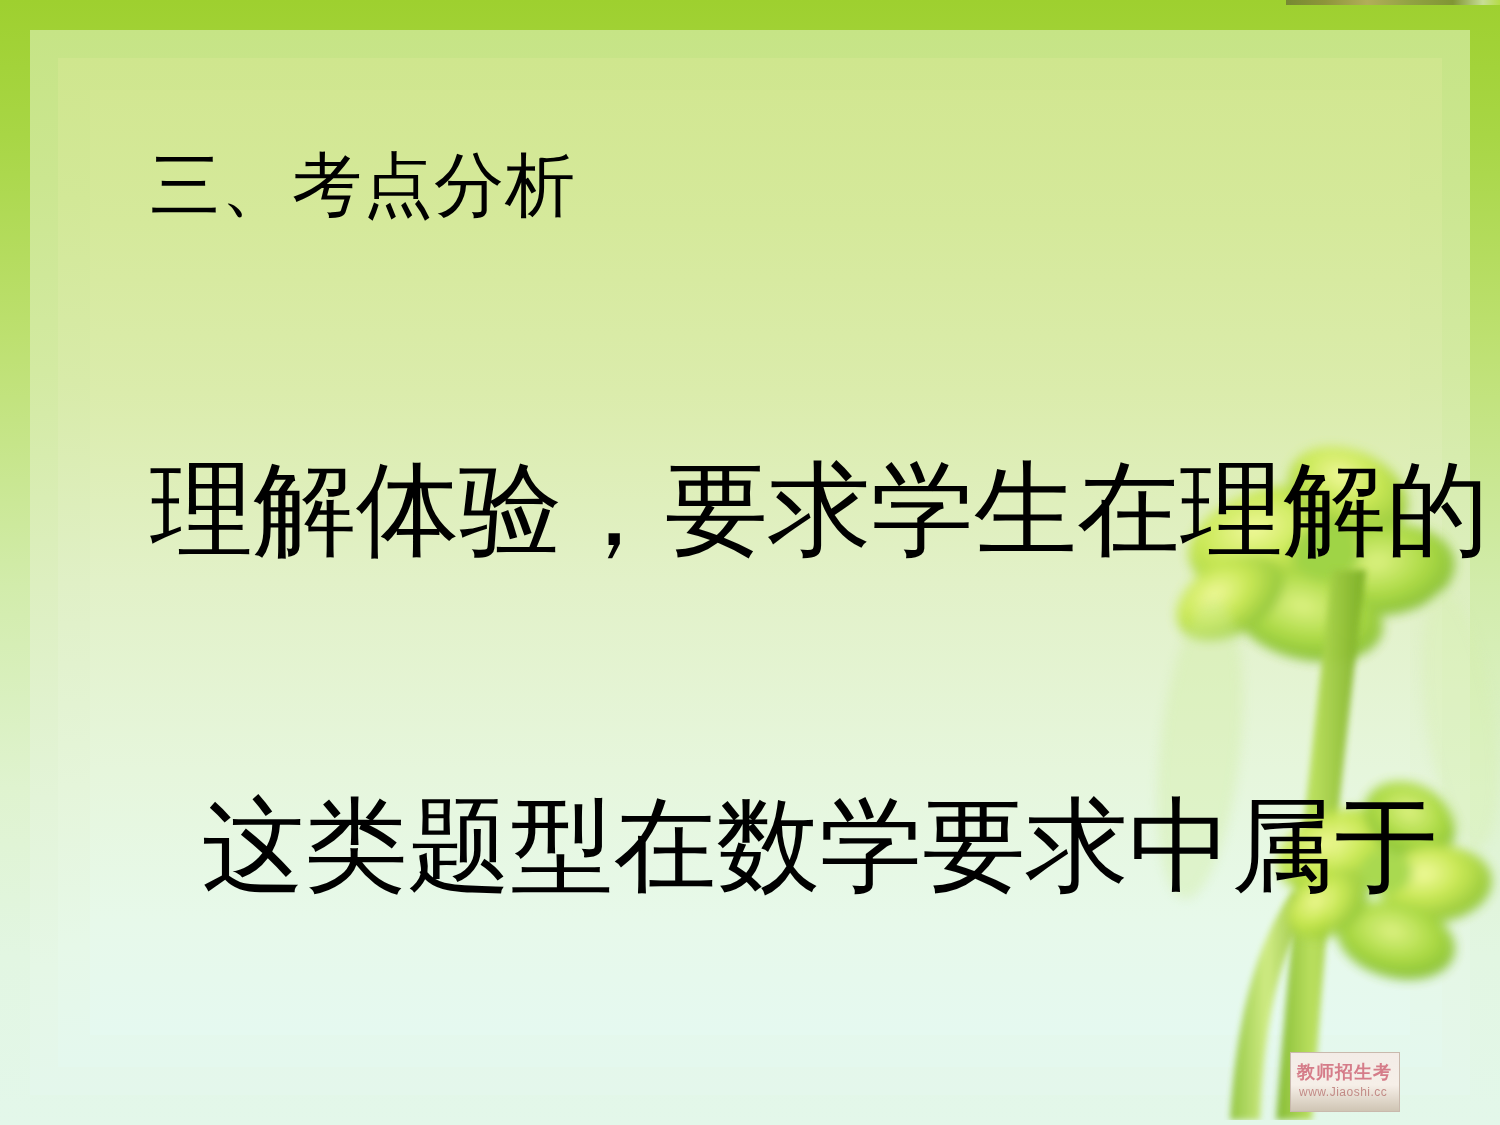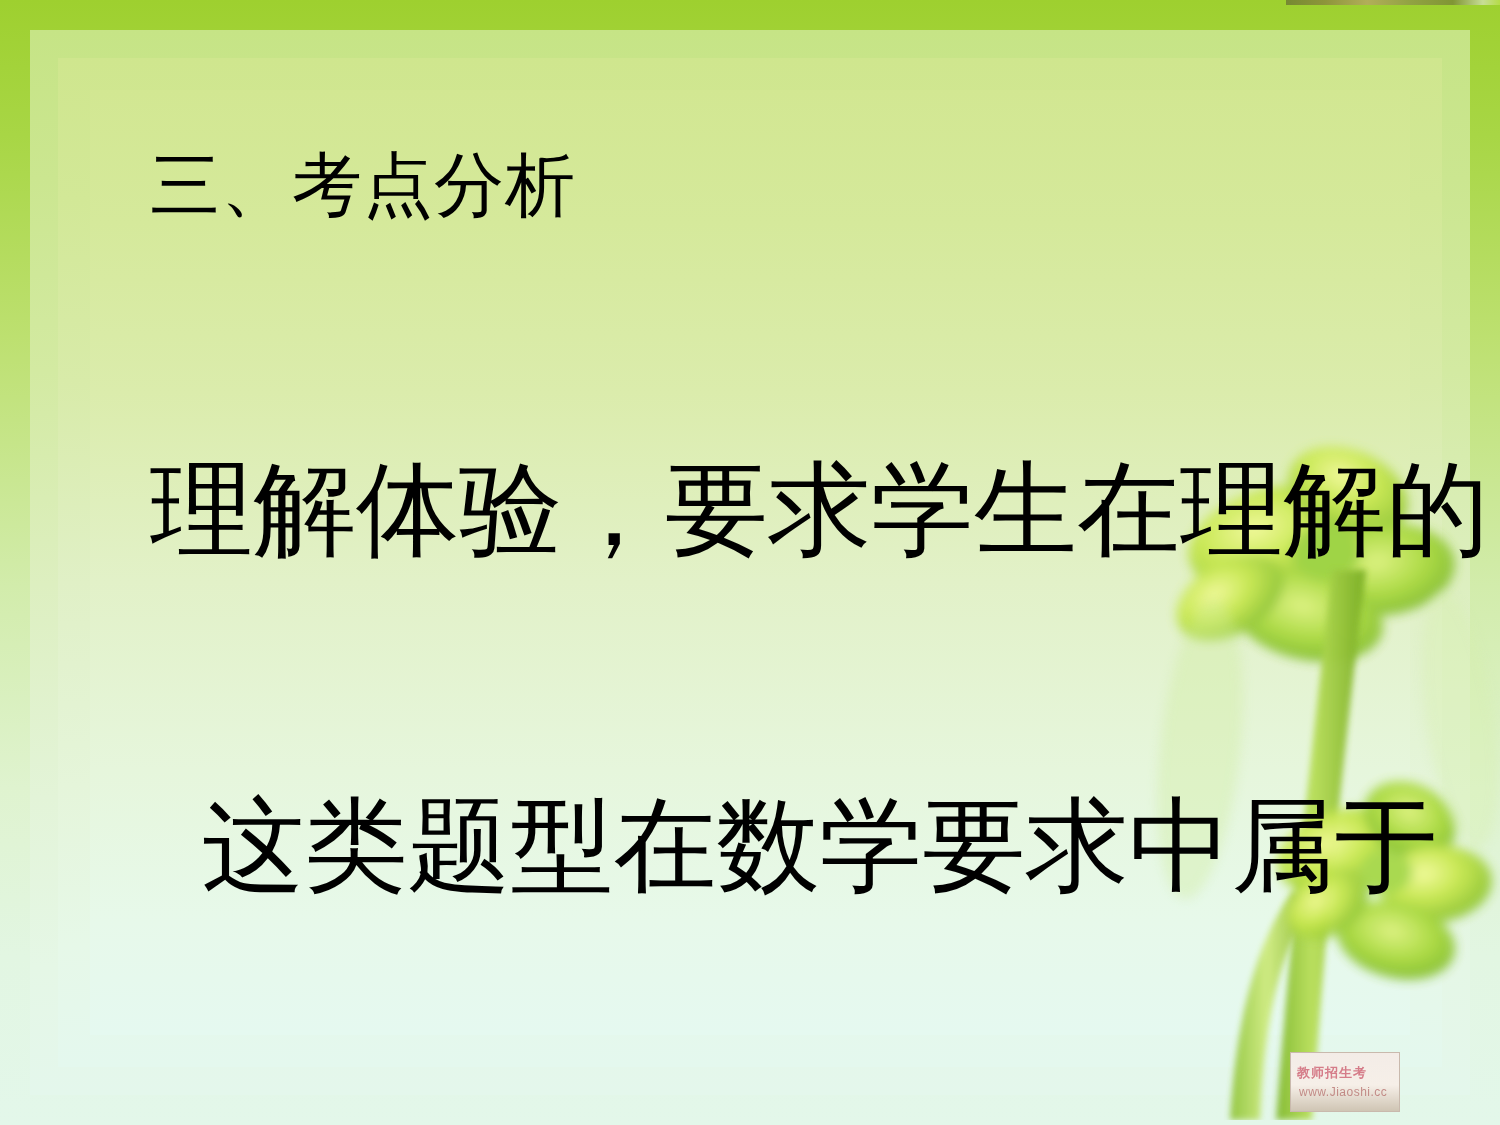--- a/index.html
+++ b/index.html
@@ -141,21 +141,21 @@
     width: 108px;
     height: 58px;
     background: linear-gradient(to bottom, #f3ece7 0%, #f6efe8 55%, #cfc5b4 100%);
     border: 1px solid #c9b9ad;
     overflow: hidden;
     filter: blur(0.7px);
   }
   .wm-line1 {
     position: absolute;
     left: 6px; top: 10px;
-    font-size: 13px;
+    font-size: 18px;
     line-height: 19px;
     color: #d2707f;
     letter-spacing: 1px;
     font-family: "Liberation Sans", sans-serif;
     font-weight: bold;
     white-space: nowrap;
     opacity: .9;
   }
   .wm-line2 {
     position: absolute;

